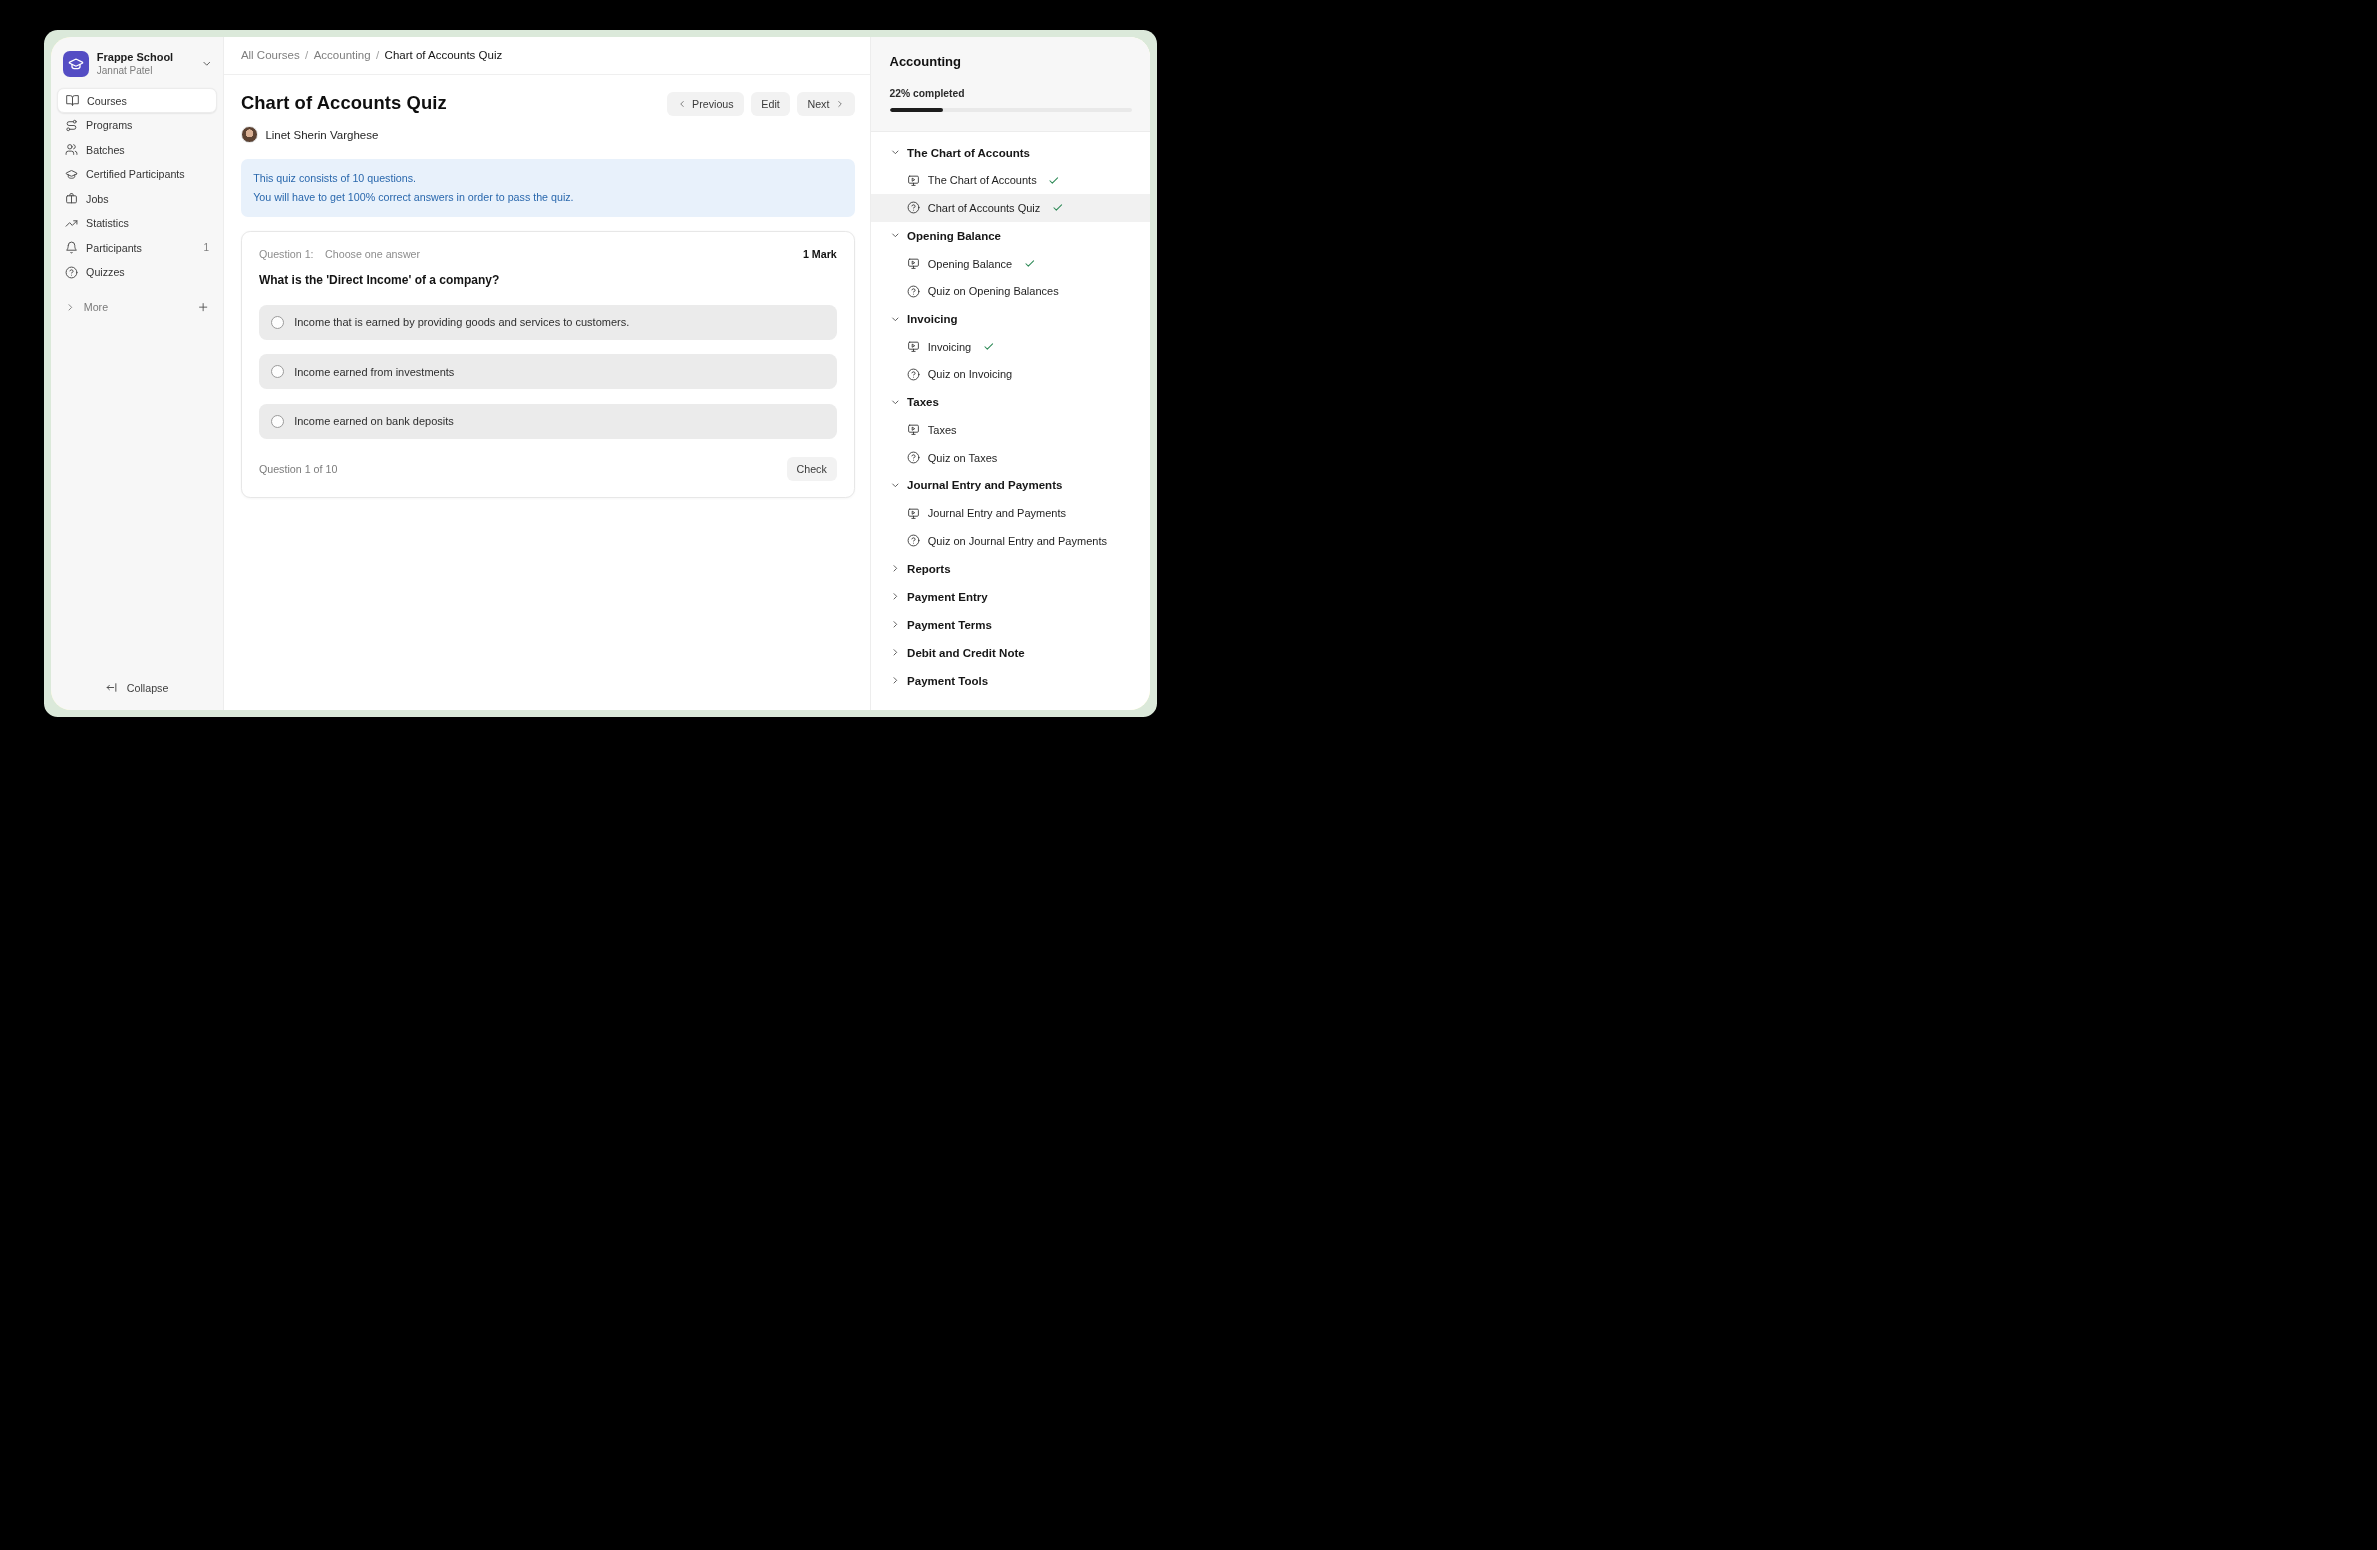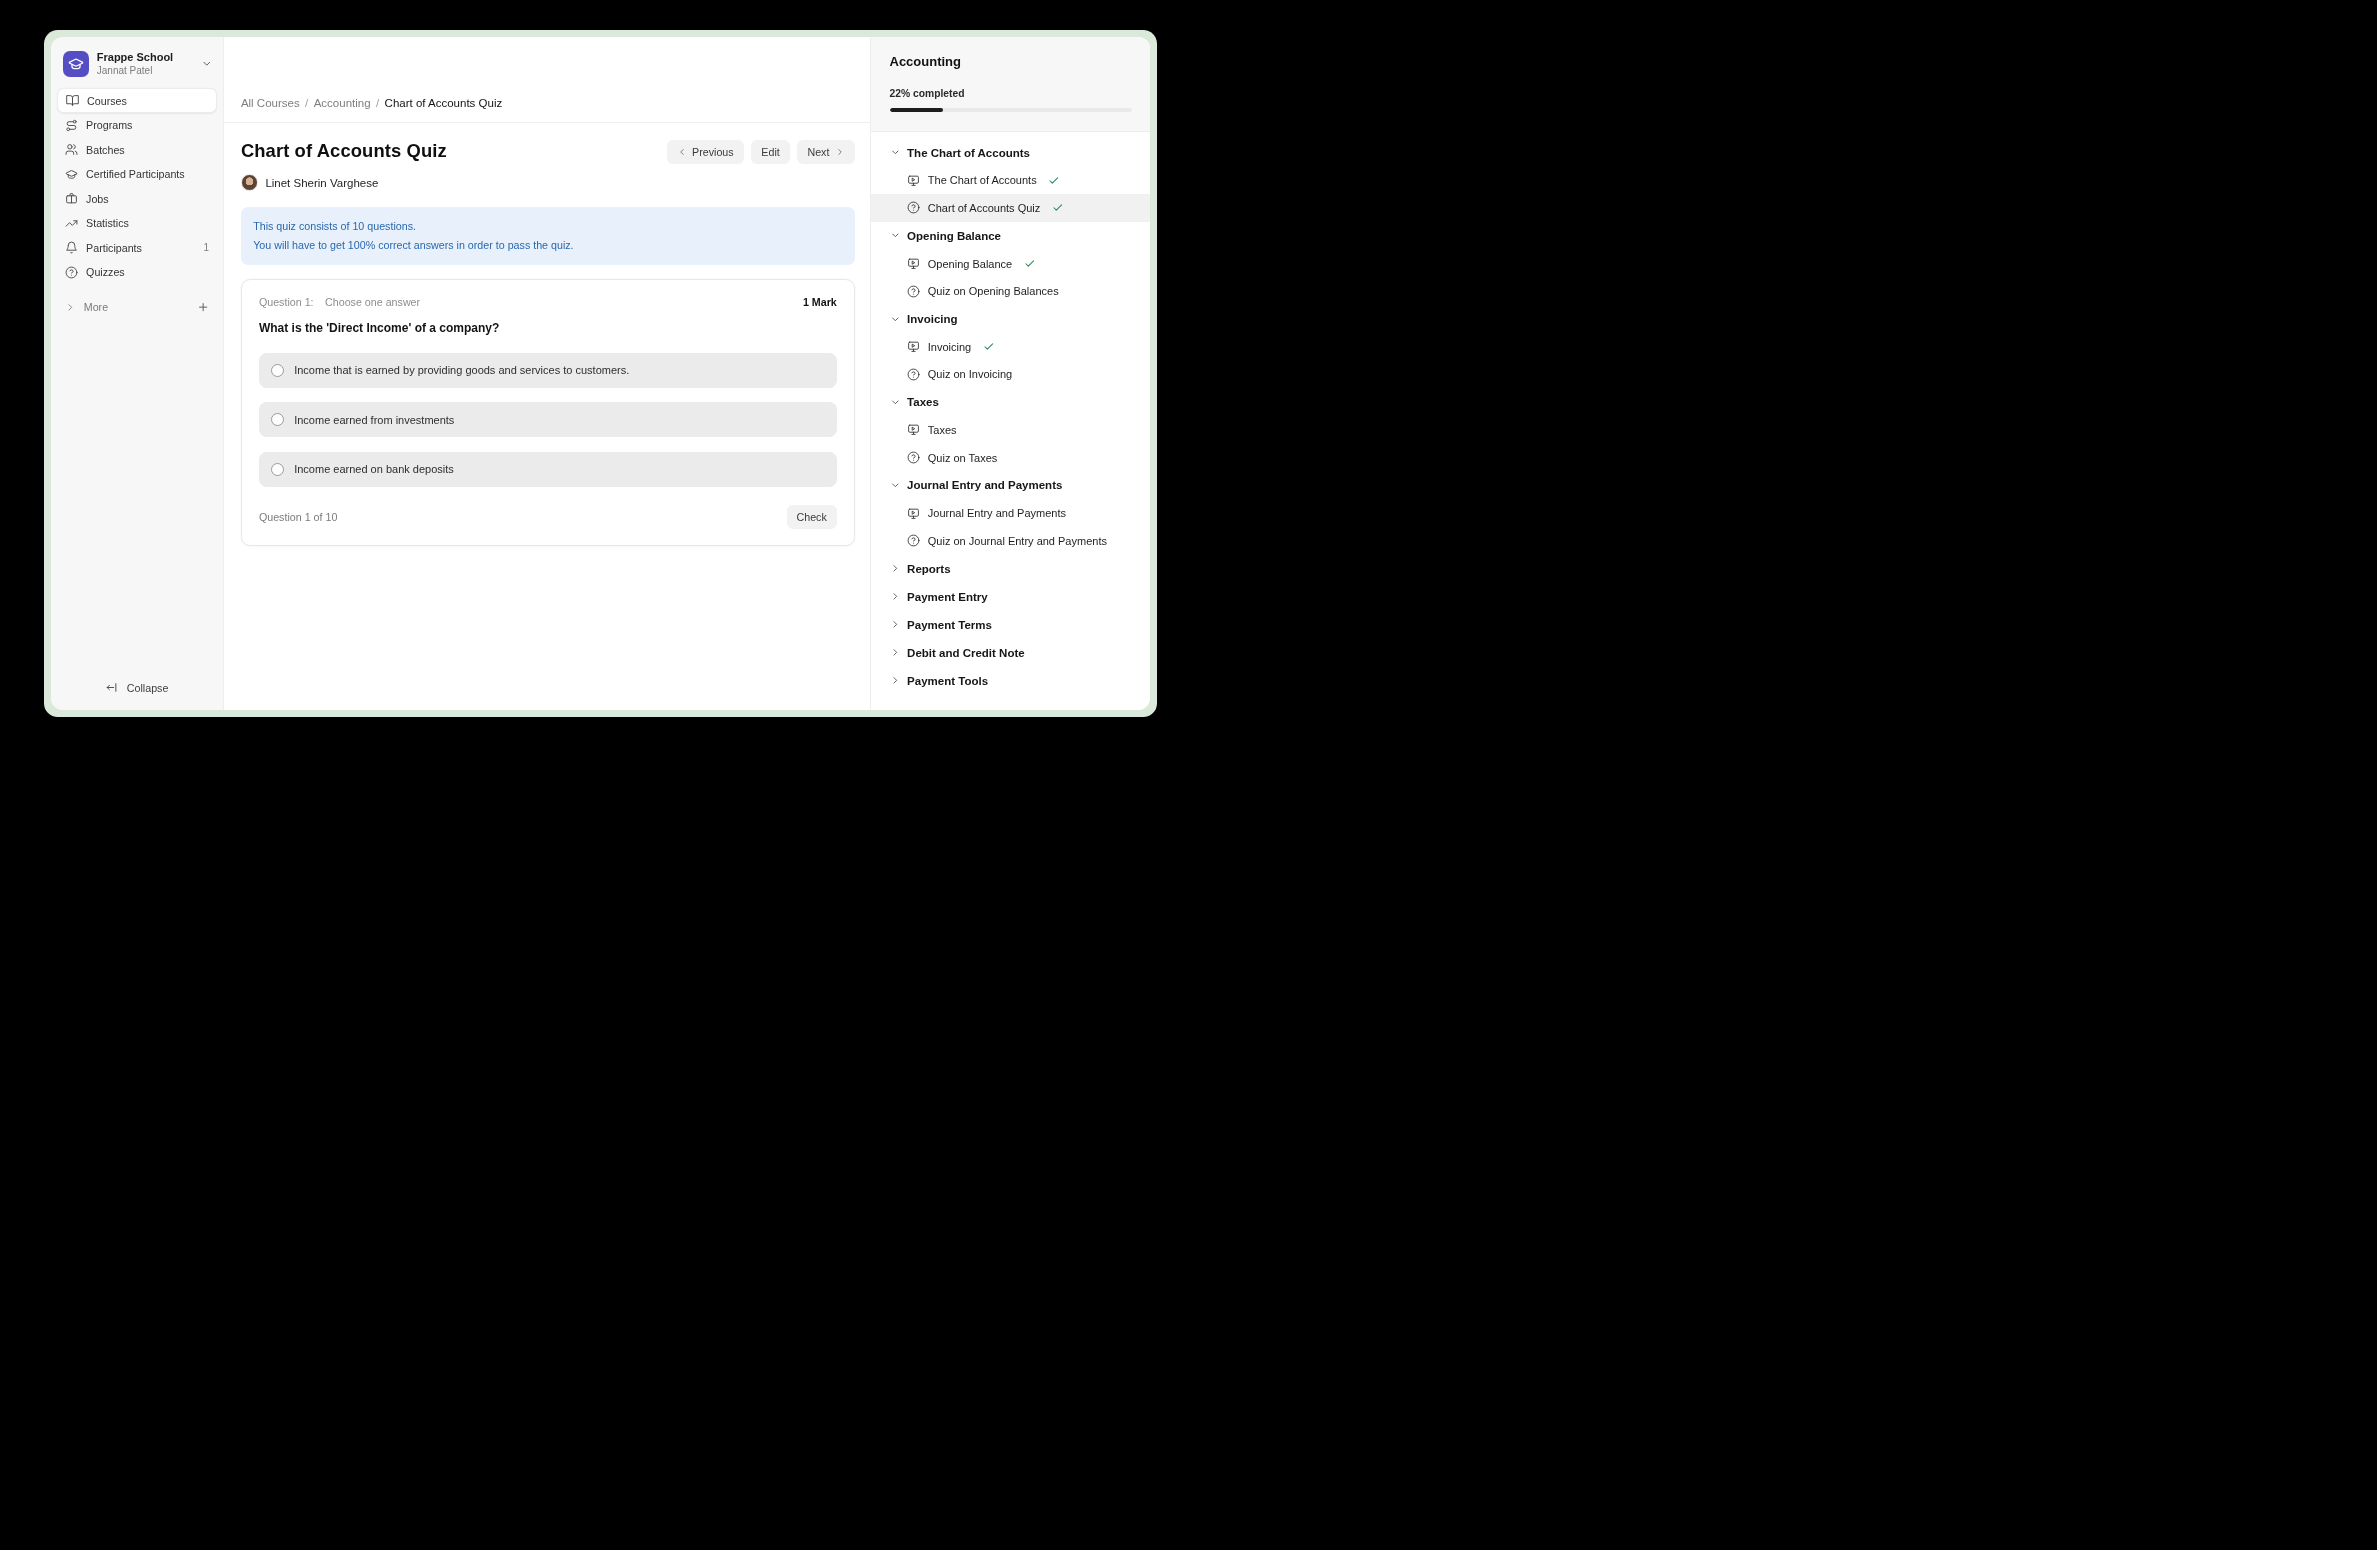--- a/index.html
+++ b/index.html
@@ -1,18 +1,18 @@
 <!DOCTYPE html>
 <html style="font-size:12.3px"><head>
 <meta charset="utf-8">
 <style>
   * { margin:0; padding:0; box-sizing:border-box; }
   html,body { width:1189px; height:775px; background:#000; font-family:"Liberation Sans", sans-serif; overflow:hidden; }
   .frame { position:absolute; left:44px; top:30px; width:1113px; height:687px; background:#dbe9da; border-radius:13.8px; padding:6.9px; }
-  .app { width:100%; height:100%; background:#fef9c3; border-radius:12px; display:flex; overflow:hidden; }
+  .app { width:100%; height:100%; background:#fef9c3; border-radius:20px; display:flex; overflow:hidden; }
 
   svg.ic { stroke:currentColor; fill:none; stroke-width:1.8; stroke-linecap:round; stroke-linejoin:round; flex:none; }
 
   
   .sidebar { width:173px; background:#f7f7f7; border-right:0.8px solid #ededed; display:flex; flex-direction:column; padding:6.1px 6.1px 9.2px; }
   .sb-header { display:flex; align-items:center; gap:7.7px; padding:7.7px 4.6px 10.7px 6.1px; position:relative; }
   .logo { width:26px; height:26px; border-radius:6.9px; background:#544dc4; display:flex; align-items:center; justify-content:center; color:#fff; flex:none; }
   .logo svg { width:16px; height:16px; stroke-width:2; }
   .sb-head-text { line-height:1.25; min-width:0; }
   .sb-title { font-size:11px; font-weight:700; color:#1c1c1c; }
@@ -23,21 +23,21 @@
   .nav-item svg { width:13px; height:13px; color:#4d4d4d; }
   .badge { margin-left:auto; font-size:10px; color:#7d7d7d; }
   .more-row { margin-top:10.7px; color:#7a7a7a; }
   .more-row svg.chev { width:10.7px; height:10.7px; color:#6e6e6e; }
   .more-row .plus { margin-left:auto; width:12.3px; height:12.3px; color:#565656; }
   .collapse-row { margin-top:auto; display:flex; align-items:center; gap:8.4px; height:26px; padding:0 7.7px; font-size:10.7px; color:#3e3e3e;justify-content:center; }
   .collapse-row svg { width:13px; height:13px; color:#4d4d4d; }
 
   
   .main { flex:1; min-width:0; display:flex; flex-direction:column; background:#fff; }
-  .crumbs { height:38px; flex:none; display:flex; align-items:center; gap:5.4px; padding:0 17px; border-bottom:0.8px solid #efefef; font-size:11.5px;margin-top:48px; }
+  .crumbs { height:38px; flex:none; display:flex; align-items:center; gap:5.4px; padding:0 17px; border-bottom:0.8px solid #efefef; font-size:11.5px; }
   .crumb { color:#7e7e7e; } .crumb-sep { color:#9e9e9e; } .crumb-current { color:#141414; }
   .main-body { padding:14.6px 15.3px 0 17px; }
   .title-row { display:flex; justify-content:space-between; align-items:flex-start; }
   .page-title { font-size:18.4px; font-weight:700; color:#0f0f0f; letter-spacing:0.1px; margin-top:2.3px; }
   .btns { display:flex; gap:7.7px; margin-top:2.3px; }
   .btn { display:flex; align-items:center; gap:5.4px; background:#f2f2f2; border:none; border-radius:6.1px; height:24px; padding:0 10px; font-size:10.7px; color:#3b3b3b; font-family:inherit; }
   .btn svg { width:10px; height:10px; color:#5a5a5a; }
   .author { display:flex; align-items:center; gap:6.9px; margin-top:10px; }
   .avatar { width:17.6px; height:17.6px; border-radius:50%; flex:none; border:0.8px solid #e3e3e3;
             background: radial-gradient(circle at 50% 42%, #d9b094 0 33%, #5c4232 35% 72%, #2c1f18 74%); }

